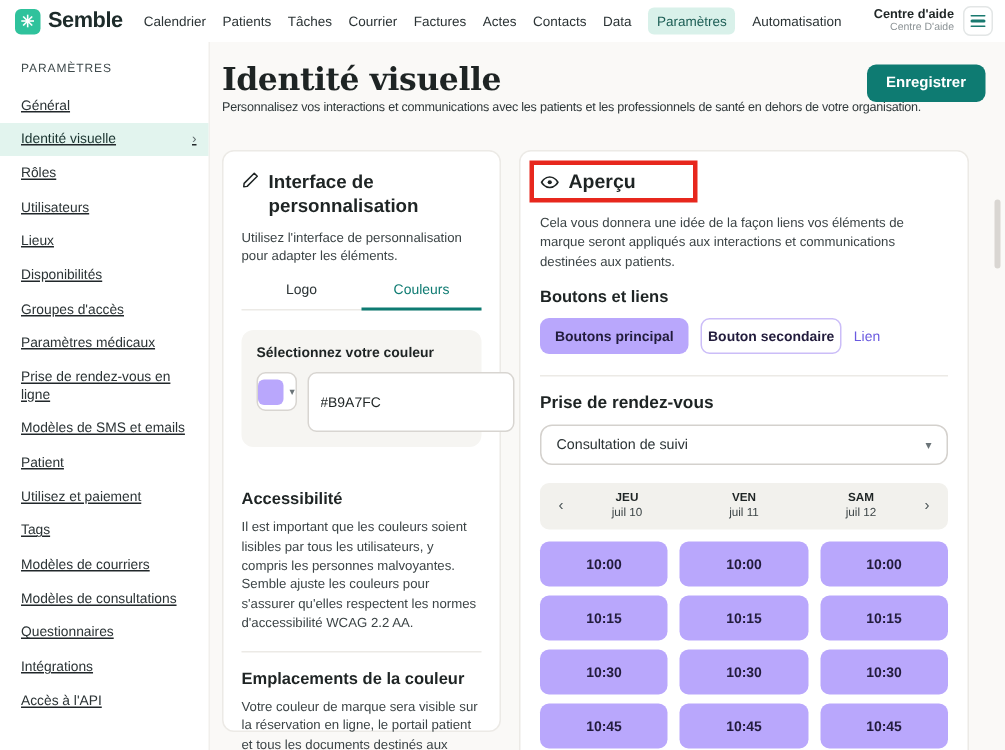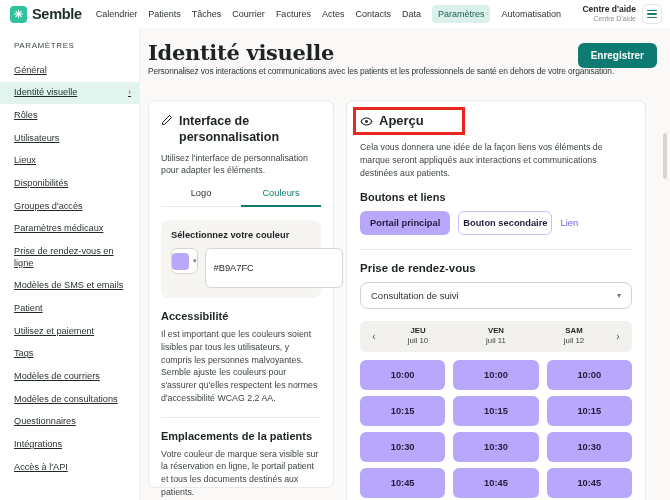--- a/index.html
+++ b/index.html
@@ -59,21 +59,21 @@
   .picker-box { background:#f6f5f2; border-radius:8px; padding:10px; margin-top:13px; }
   .picker-label { font-size:9.3px; font-weight:700; color:#1e2424; }
   .picker-row { display:flex; gap:7px; margin-top:8px; }
   .swatch-select { width:46px; height:26px; background:#fff; border:1px solid #d8d5d1; border-radius:6px;
     display:flex; align-items:center; justify-content:center; gap:4px; cursor:pointer; }
   .swatch { width:17px; height:17px; border-radius:4px; background:#b9a7fc; }
   .swatch-select .chev-down { font-size:7px; color:#6b7478; }
   .hex-input { flex:1; height:40px; border:1px solid #d8d5d1; border-radius:6px; font-size:9.3px;
     padding:0 8px; color:#1e2424; background:#fff; font-family:"Liberation Sans", sans-serif; }
   .section-h { font-size:11px; font-weight:700; color:#1e2424; }
-  .mt16 { margin-top:12px; }
+  .mt16 { margin-top:29px; }
   .divider { border:none; border-top:1px solid #eceae6; margin:12px 0; }
   
   .preview-title-wrap { position:relative; display:inline-block; }
   .annotation-box { position:absolute; left:-7px; top:-6px; width:112px; height:28px;
     border:3px solid #e7271d; pointer-events:none; z-index:3; }
   .btn-row { display:flex; align-items:center; gap:8px; margin-top:8px; }
   .btn-primary { background:#b9a7fc; color:#221c3c; border:none; border-radius:6px; font-weight:700;
     font-size:9.3px; padding:7px 10px; cursor:pointer; font-family:"Liberation Sans", sans-serif; }
   .btn-secondary { background:#fff; color:#221c3c; border:1px solid #cbbdf8; border-radius:6px;
     font-weight:700; font-size:9.3px; padding:6px 4px; cursor:pointer; font-family:"Liberation Sans", sans-serif; }
@@ -218,40 +218,40 @@
         </div>
         <input class="hex-input" type="text" value="#B9A7FC" style="">
       </div>
     </div>
 
     <h3 class="section-h mt16">Accessibilité</h3>
     <p class="small-desc">Il est important que les couleurs soient lisibles par tous les utilisateurs, y compris les personnes malvoyantes. Semble ajuste les couleurs pour s'assurer qu'elles respectent les normes d'accessibilité WCAG 2.2 AA.</p>
 
     <hr class="divider">
 
-    <h3 class="section-h">Emplacements de la patients</h3>
+    <h3 class="section-h">Emplacements de la couleur</h3>
     <p class="small-desc">Votre couleur de marque sera visible sur la réservation en ligne, le portail patient et tous les documents destinés aux patients.</p>
   </section>
 
   <section class="card card-right">
     <div class="preview-title-wrap">
       <div class="annotation-box"></div>
       <div class="card-title" style="font-size:13px; align-items:center;">
         <svg width="13" height="13" viewBox="0 0 24 24" fill="none" stroke="#1e2424" stroke-width="2">
             <path d="M2 12s3.5-6.5 10-6.5S22 12 22 12s-3.5 6.5-10 6.5S2 12 2 12z"></path>
             <circle cx="12" cy="12" r="2.6" fill="#1e2424" stroke="none"></circle>
           </svg>
         <span>Aperçu</span>
       </div>
     </div>
     <p class="small-desc" style="margin-top:9px;">Cela vous donnera une idée de la façon liens vos éléments de marque seront appliqués aux interactions et communications destinées aux patients.</p>
 
     <h3 class="section-h" style="margin-top:11px;">Boutons et liens</h3>
     <div class="btn-row">
-      <button class="btn-primary">Portail principal</button>
+      <button class="btn-primary">Boutons principal</button>
       <button class="btn-secondary">Bouton secondaire</button>
       <a class="link">Lien</a>
     </div>
 
     <hr class="divider" style="margin:14px 0 12px;">
 
     <h3 class="section-h" style="font-size:11.5px;">Prise de rendez-vous</h3>
     <div class="select-box">
       <span>Consultation de suivi</span>
       <span class="chev-down">▾</span>

